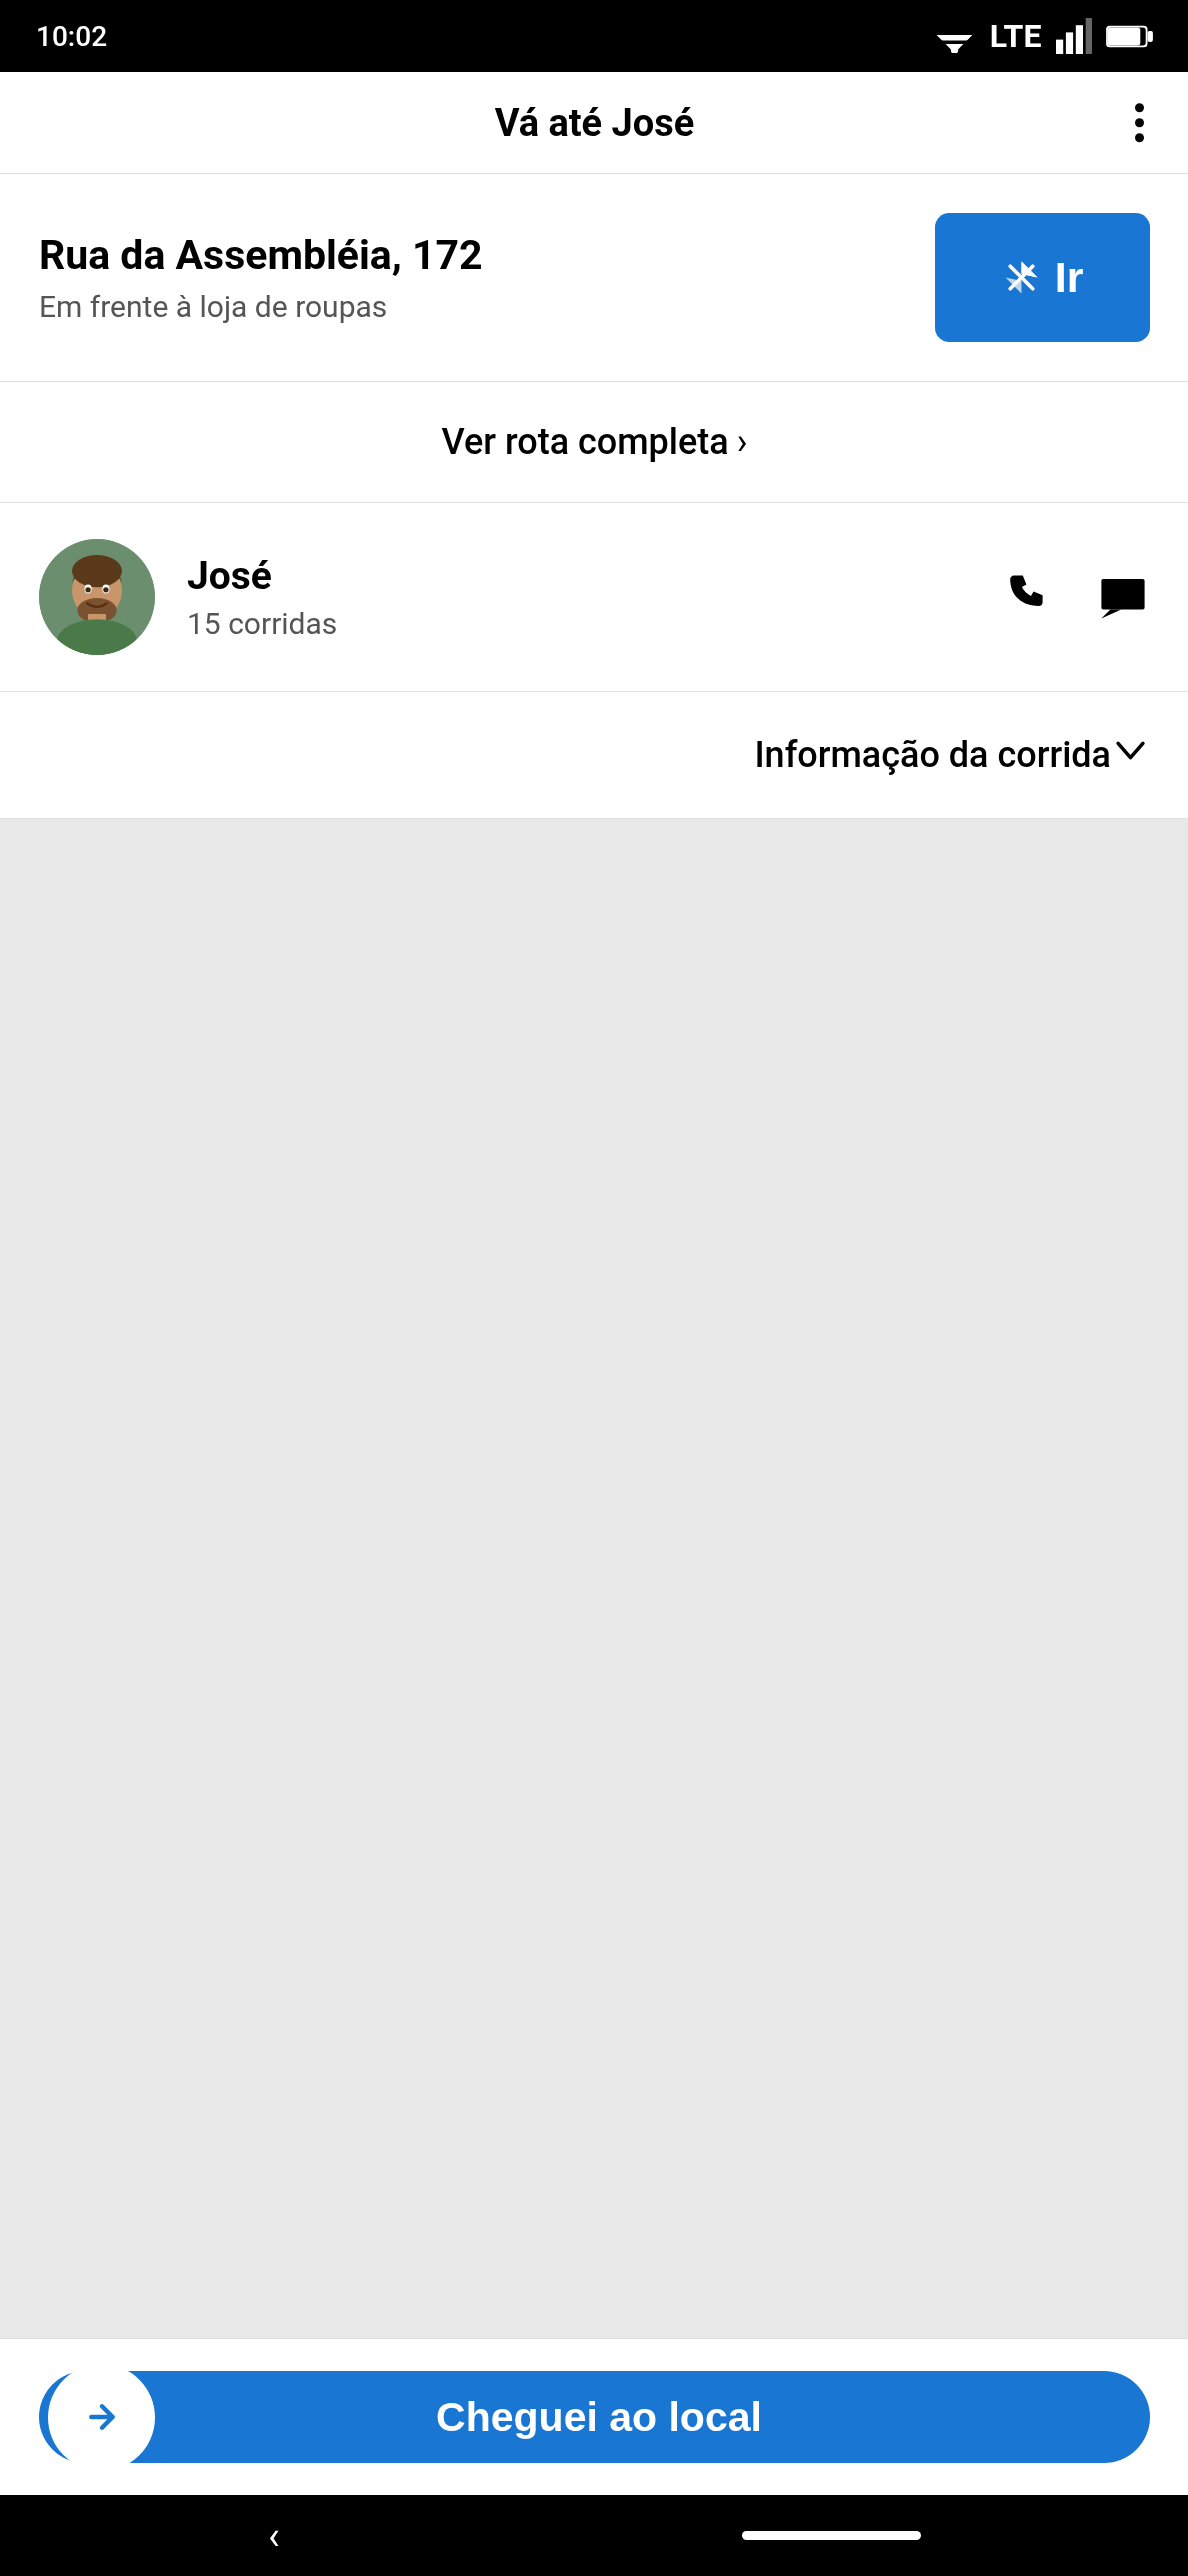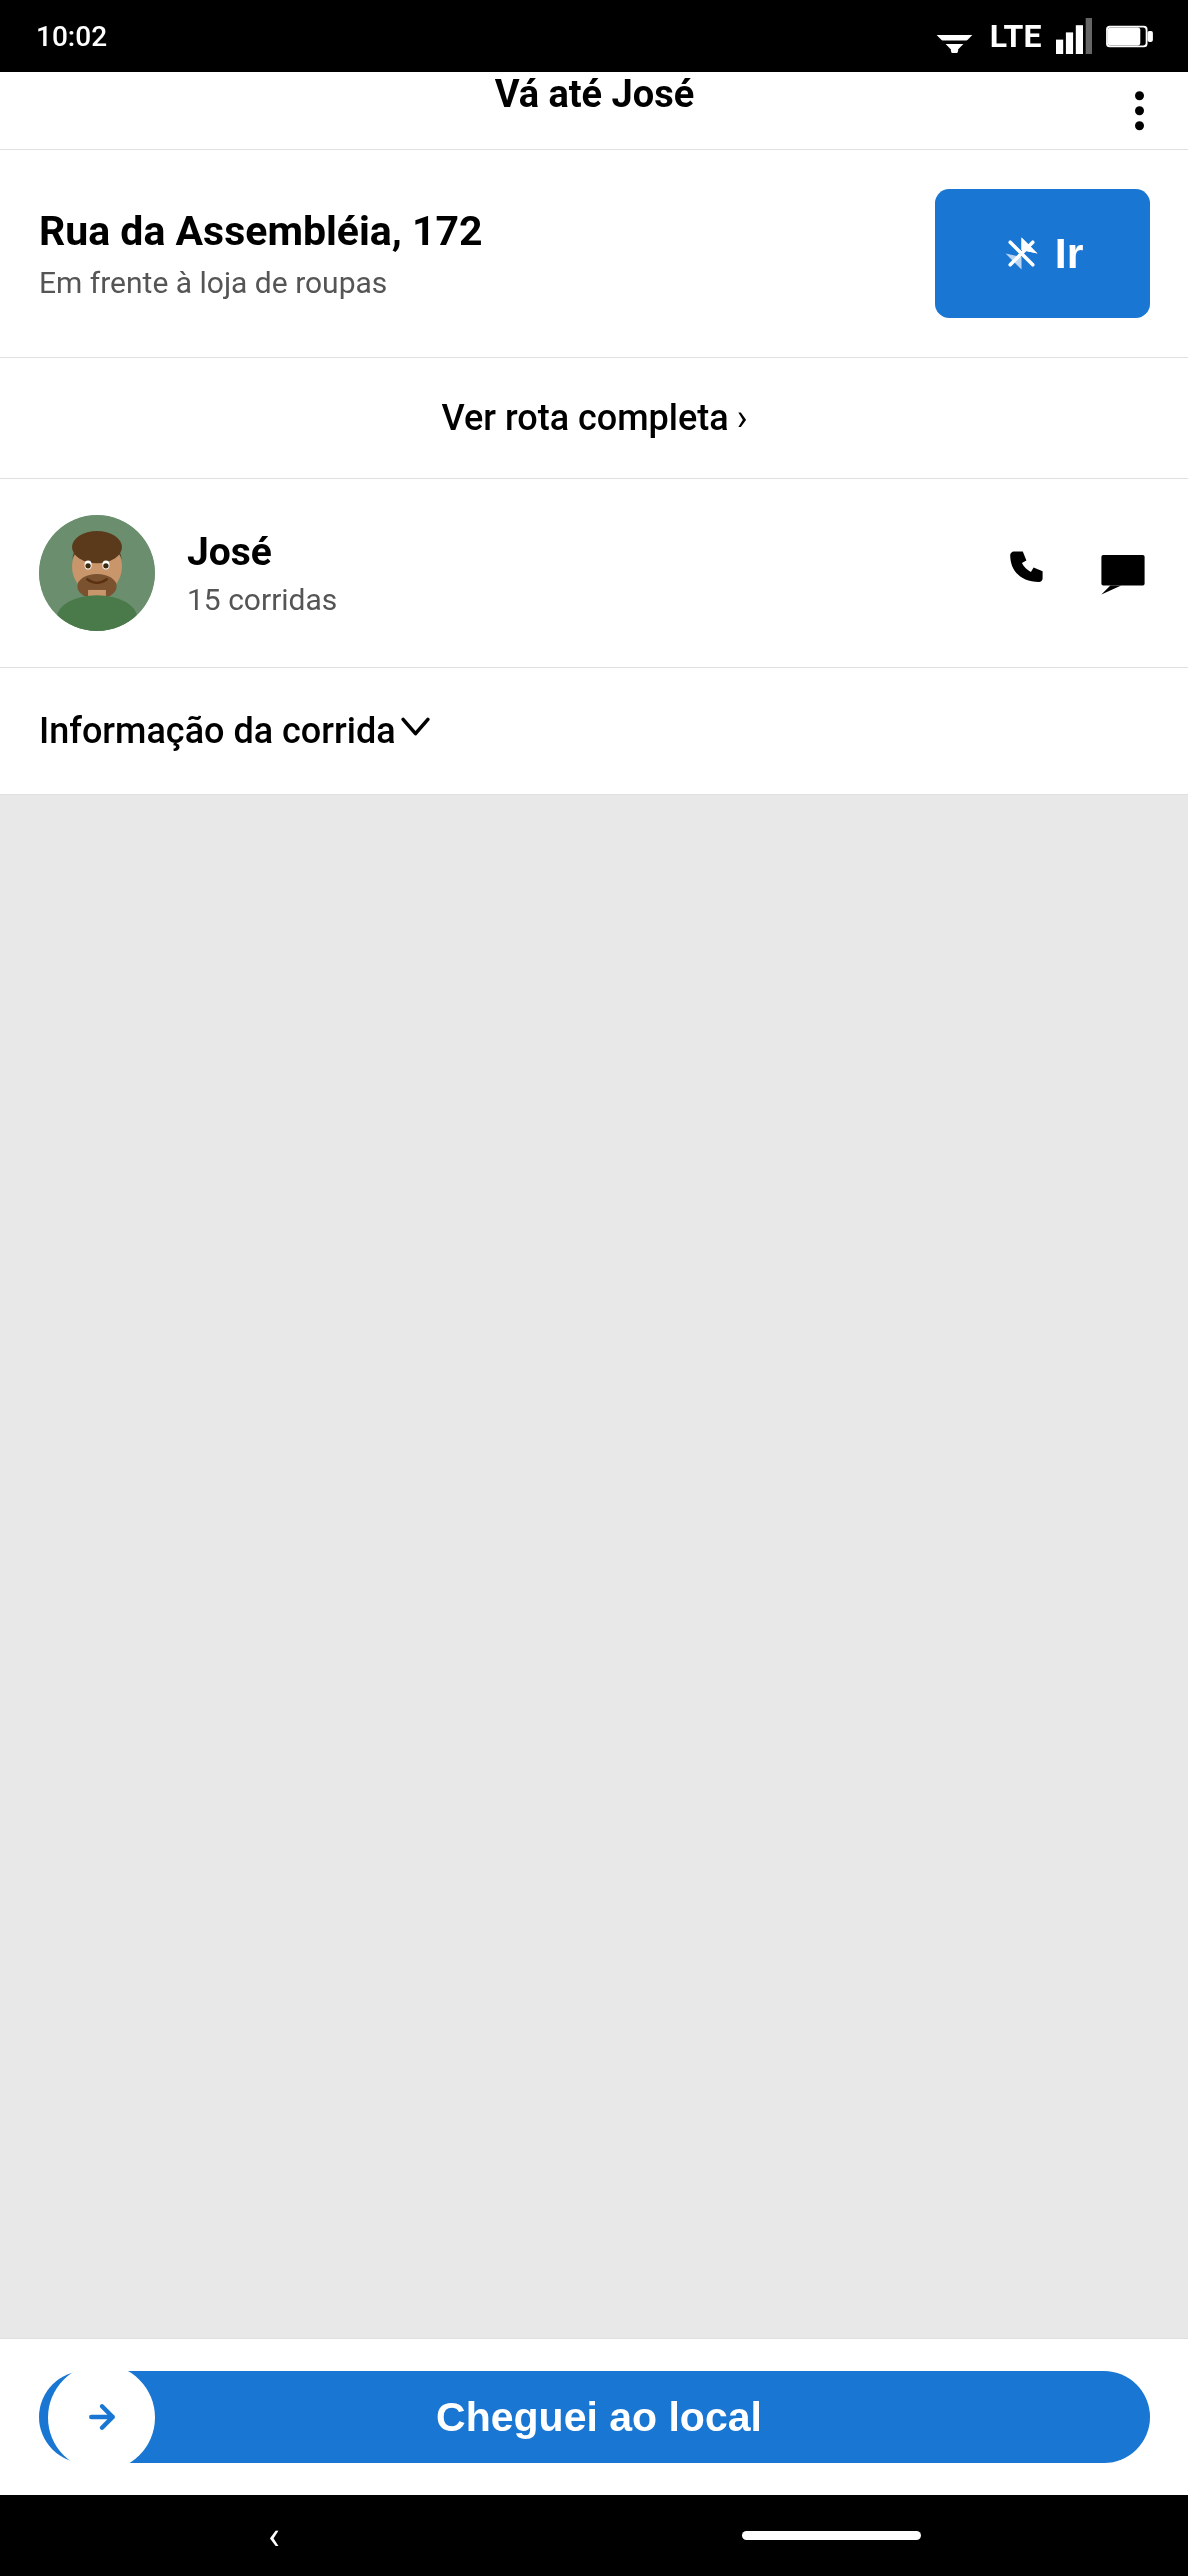--- a/index.html
+++ b/index.html
@@ -37,23 +37,23 @@
       gap: 14.3px;
     }
 
     .status-icons svg {
       fill: #fff;
     }
 
     
     .app-header {
       background: #fff;
-      height: 78px;
-      display: flex;
-      align-items: flex-start;
+      height: 102px;
+      display: flex;
+      align-items: center;
       justify-content: center;
       position: relative;
       border-bottom: 0.9px solid #e0e0e0;
       flex-shrink: 0;
     }
 
     .app-header-title {
       font-size: 38px;
       font-weight: 700;
       color: #000;
@@ -211,21 +211,21 @@
       cursor: pointer;
       display: flex;
       align-items: center;
       justify-content: center;
     }
 
     
     .info-section {
       display: flex;
       align-items: center;
-      justify-content: flex-start;
+      justify-content: flex-end;
       padding: 39px;
       border-bottom: 0.9px solid #e0e0e0;
       cursor: pointer;
       flex-shrink: 0;
     }
 
     .info-section-title {
       font-size: 36px;
       font-weight: 500;
       color: #000;

